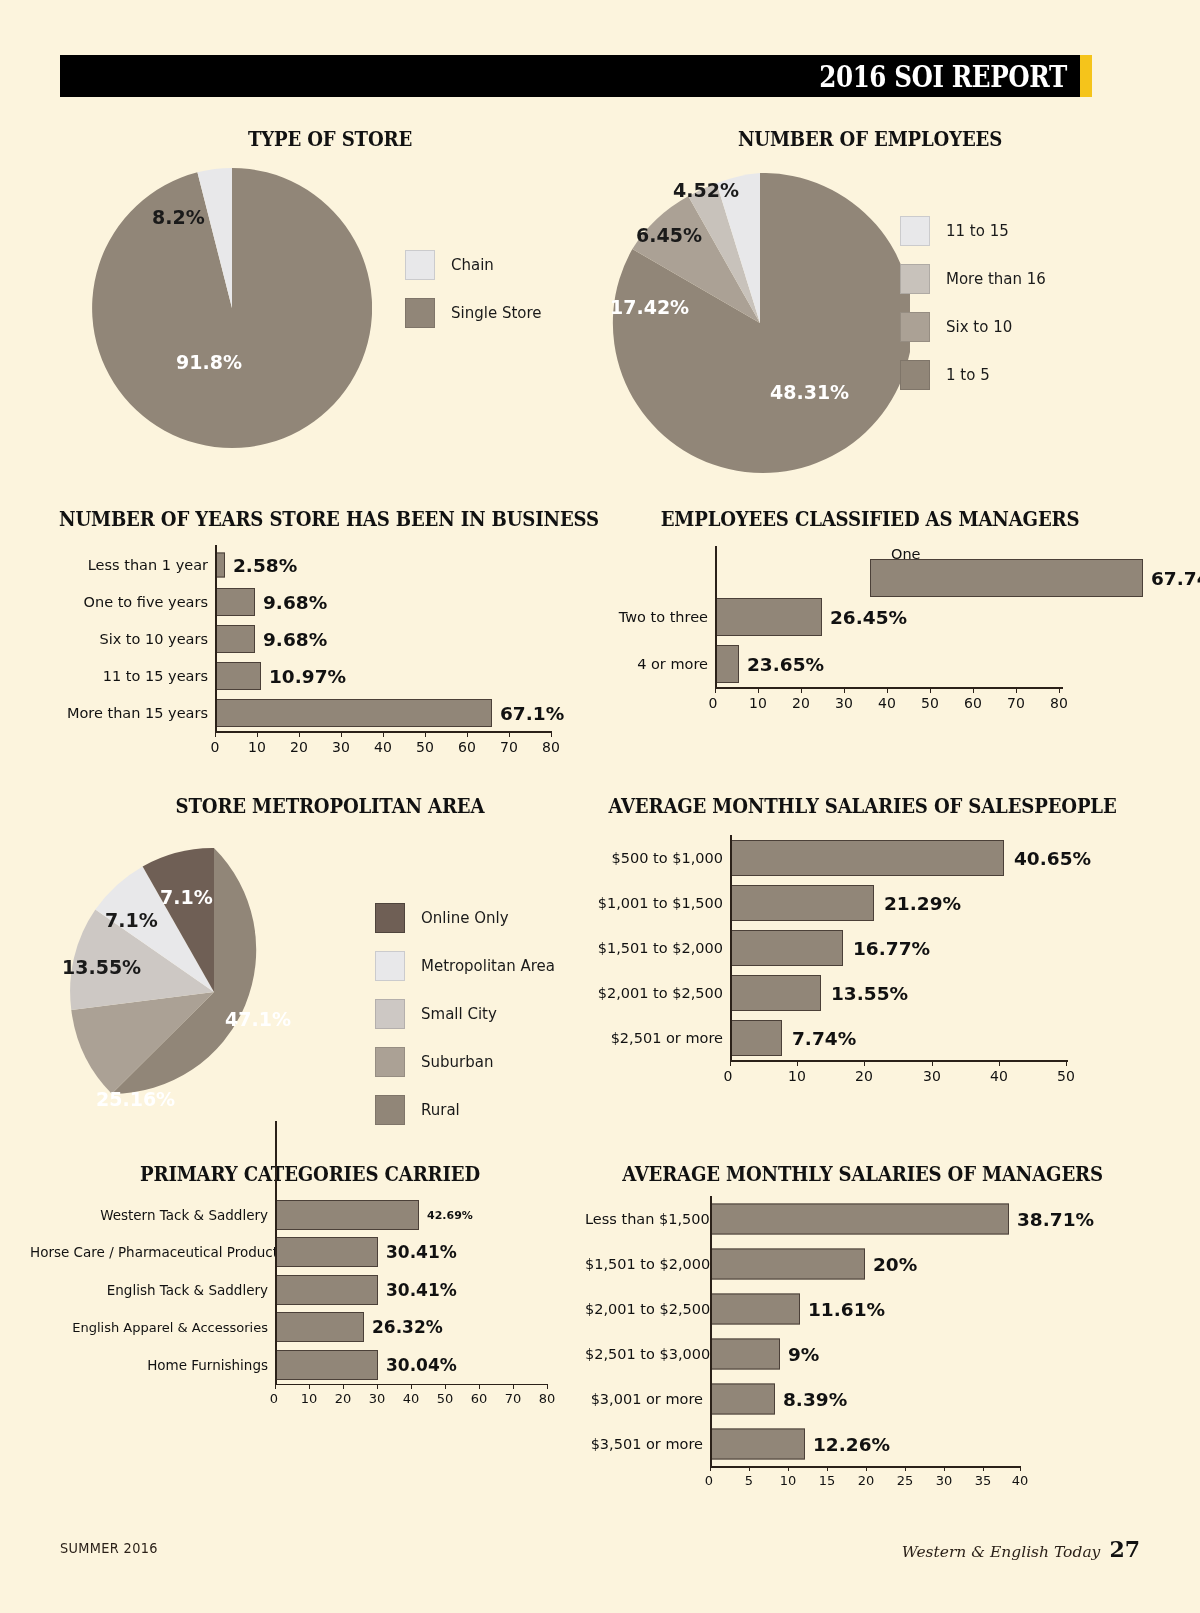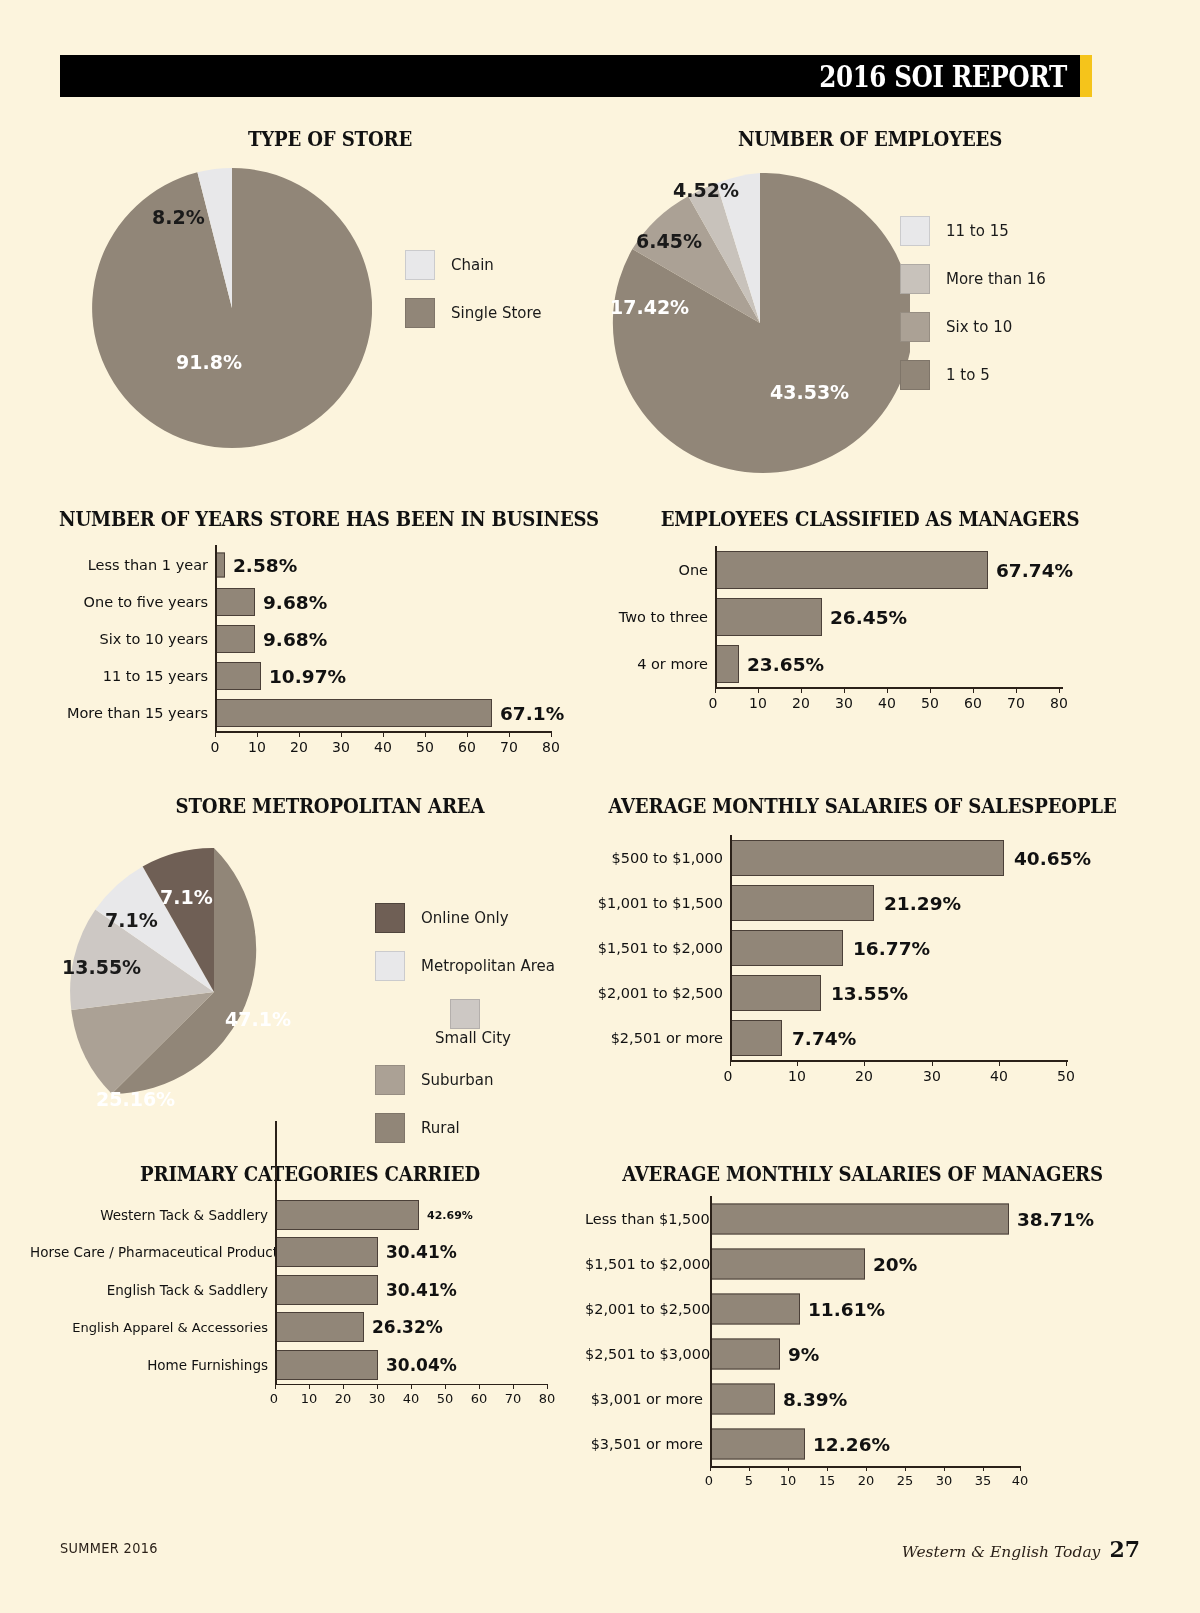--- a/index.html
+++ b/index.html
@@ -182,23 +182,23 @@
       <svg class="pie-svg" width="300" height="300" viewBox="0 0 300 300">
 
         <path d="M150,150 L150,0 A150,150 0 1,1 22.35,76.02 Z" fill="#918678"></path>
 
         <path d="M150,150 L22.35,76.02 A150,150 0 0,1 78.30,23.23 Z" fill="#ABA195"></path>
 
         <path d="M150,150 L78.30,23.23 A150,150 0 0,1 106.61,10.22 Z" fill="#C8C2BB"></path>
 
         <path d="M150,150 L106.61,10.22 A150,150 0 0,1 150,0 Z" fill="#E8E8EA"></path>
       </svg>
-      <div class="pie-label inside" style="left:160px; top:208px;">43.53%</div>
+      <div class="pie-label inside" style="left:160px; top:208px;">48.31%</div>
       <div class="pie-label inside" style="left:0px; top:123px;">17.42%</div>
-      <div class="pie-label outside" style="left:26px; top:57px;">6.45%</div>
+      <div class="pie-label outside" style="left:26px; top:51px;">6.45%</div>
       <div class="pie-label outside" style="left:63px; top:6px;">4.52%</div>
     </div>
     <div class="legend" style="left:300px; top:88px;">
       <div class="legend-row" style="margin-bottom:18px;">
         <span class="legend-swatch" style="background:#E8E8EA;"></span>
         <span class="legend-label">11 to 15</span>
       </div>
       <div class="legend-row" style="margin-bottom:18px;">
         <span class="legend-swatch" style="background:#C8C2BB;"></span>
         <span class="legend-label">More than 16</span>
@@ -280,21 +280,21 @@
         <span class="axis-num" style="left:469px; top:8px;">70</span>
         <span class="axis-num" style="left:511px; top:8px;">80</span>
       </div>
     </div>
   </div>
 
   <div class="chart" style="left:600px; top:508px; width:540px;">
     <div class="chart-title">EMPLOYEES CLASSIFIED AS MANAGERS</div>
     <div class="bars" style="left:0px; top:38px; width:540px;">
 
-      <div class="bar-row" style="height:47px;">
+      <div class="bar-row" style="height:47px;flex-direction:column;">
         <span class="bar-cat" style="width:115px;">One</span>
         <span class="bar-track">
           <span class="bar-fill" style="width:273px; height:38px;"></span>
           <span class="bar-value" style="left:281px;">67.74%</span>
         </span>
       </div>
 
       <div class="bar-row" style="height:47px;">
         <span class="bar-cat" style="width:115px;">Two to three</span>
         <span class="bar-track">
@@ -359,21 +359,21 @@
     </div>
     <div class="legend" style="left:325px; top:108px;">
       <div class="legend-row" style="margin-bottom:18px;">
         <span class="legend-swatch dark-border" style="background:#6F5F55;"></span>
         <span class="legend-label">Online Only</span>
       </div>
       <div class="legend-row" style="margin-bottom:18px;">
         <span class="legend-swatch" style="background:#E8E8EA;"></span>
         <span class="legend-label">Metropolitan Area</span>
       </div>
-      <div class="legend-row" style="margin-bottom:18px;flex-direction:column;">
+      <div class="legend-row" style="margin-bottom:18px;">
         <span class="legend-swatch" style="background:#CDC8C4;"></span>
         <span class="legend-label">Small City</span>
       </div>
       <div class="legend-row" style="margin-bottom:18px;">
         <span class="legend-swatch" style="background:#ABA195;"></span>
         <span class="legend-label">Suburban</span>
       </div>
       <div class="legend-row">
         <span class="legend-swatch" style="background:#918678;"></span>
         <span class="legend-label">Rural</span>

